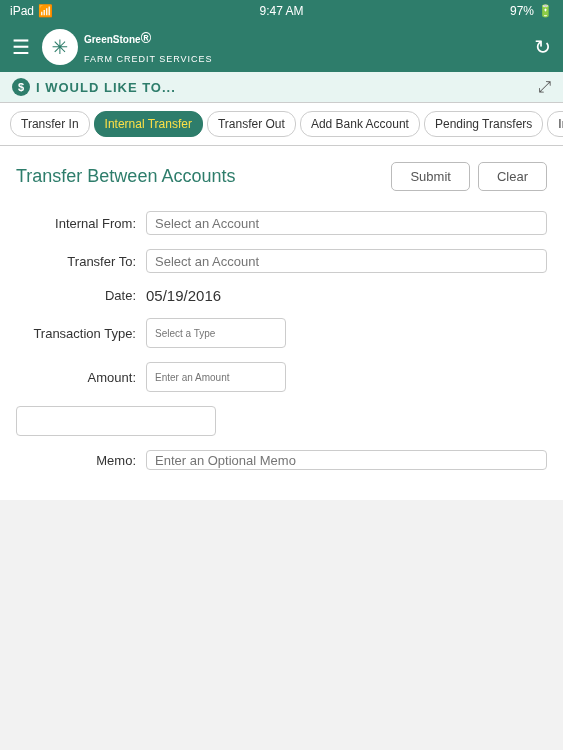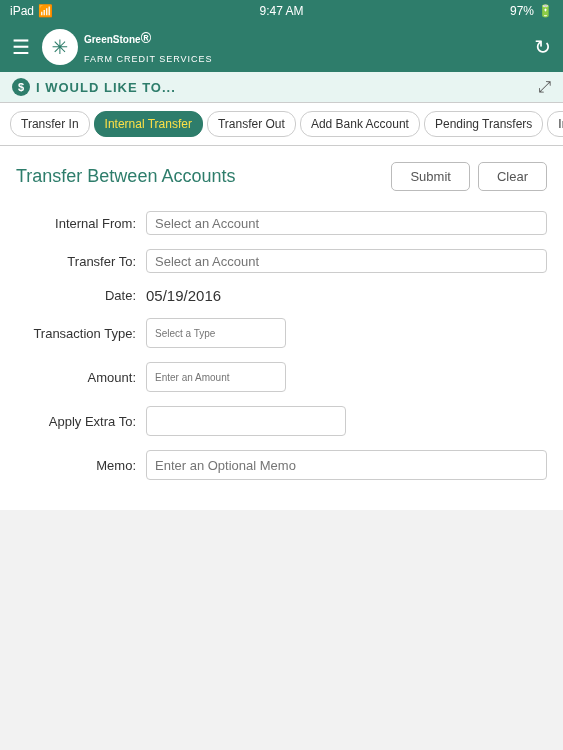--- a/index.html
+++ b/index.html
@@ -176,21 +176,21 @@
       height: 30px;
       border: 1px solid #ccc;
       border-radius: 4px;
       padding: 0 8px;
       font-size: 13px;
       color: #aaa;
       background: white;
     }
     .form-memo {
       flex: 1;
-      height: 30px;
+      height: 20px;
       border: 1px solid #ccc;
       border-radius: 4px;
       padding: 0 8px;
       font-size: 13px;
       color: #aaa;
       background: white;
     }
   </style>
 </head>
 <body>
@@ -273,21 +273,20 @@
       <label class="form-label">Transaction Type:</label>
       <input class="form-control-small" type="text" placeholder="Select a Type" style="">
     </div>
 
     <div class="form-row">
       <label class="form-label">Amount:</label>
       <input class="form-control-small" type="text" placeholder="Enter an Amount" style="">
     </div>
 
     <div class="form-row">
-      <label class="form-label">Apply Extra To:</label>
       <input class="form-extra-small" type="text" placeholder="" style="">
     </div>
 
     <div class="form-row">
       <label class="form-label">Memo:</label>
       <input class="form-memo" type="text" placeholder="Enter an Optional Memo" style="">
     </div>
 
   </div>
 </div>

